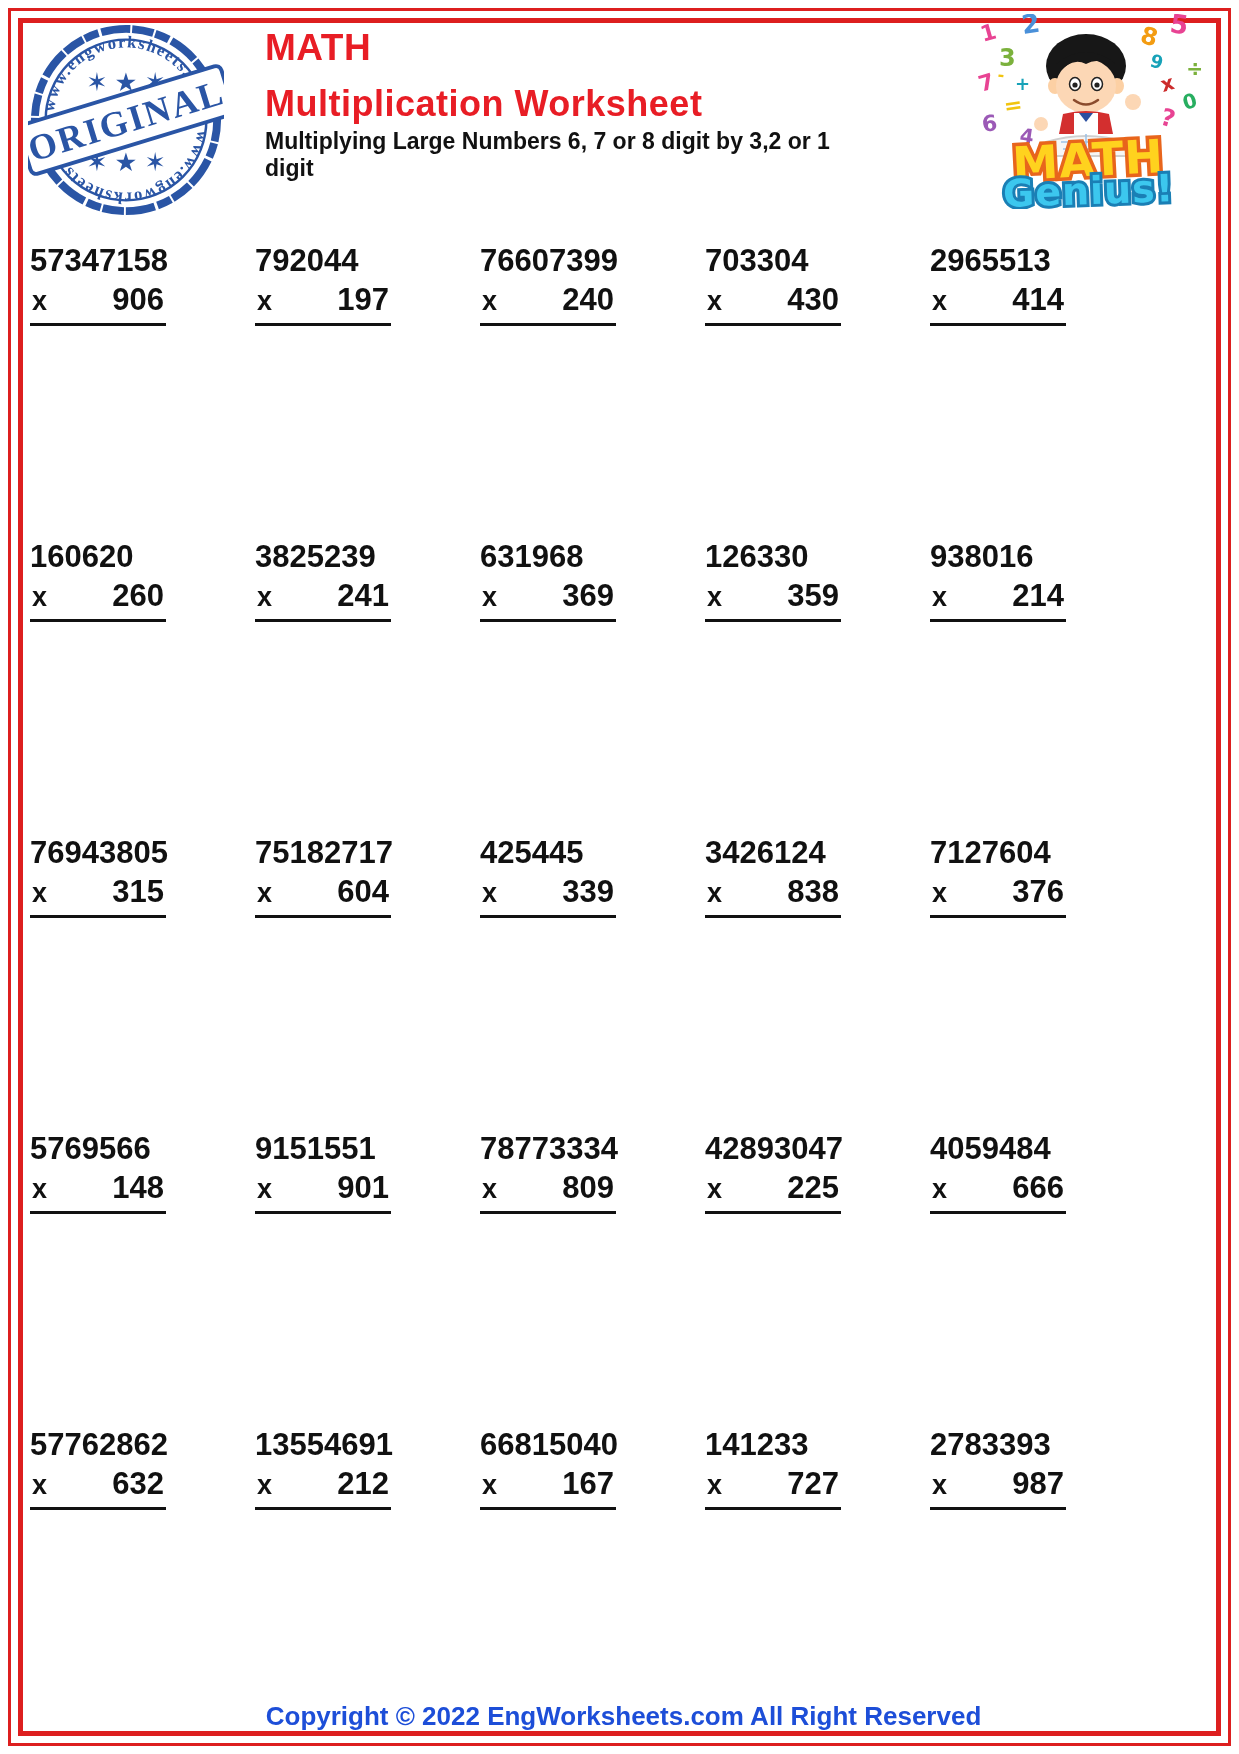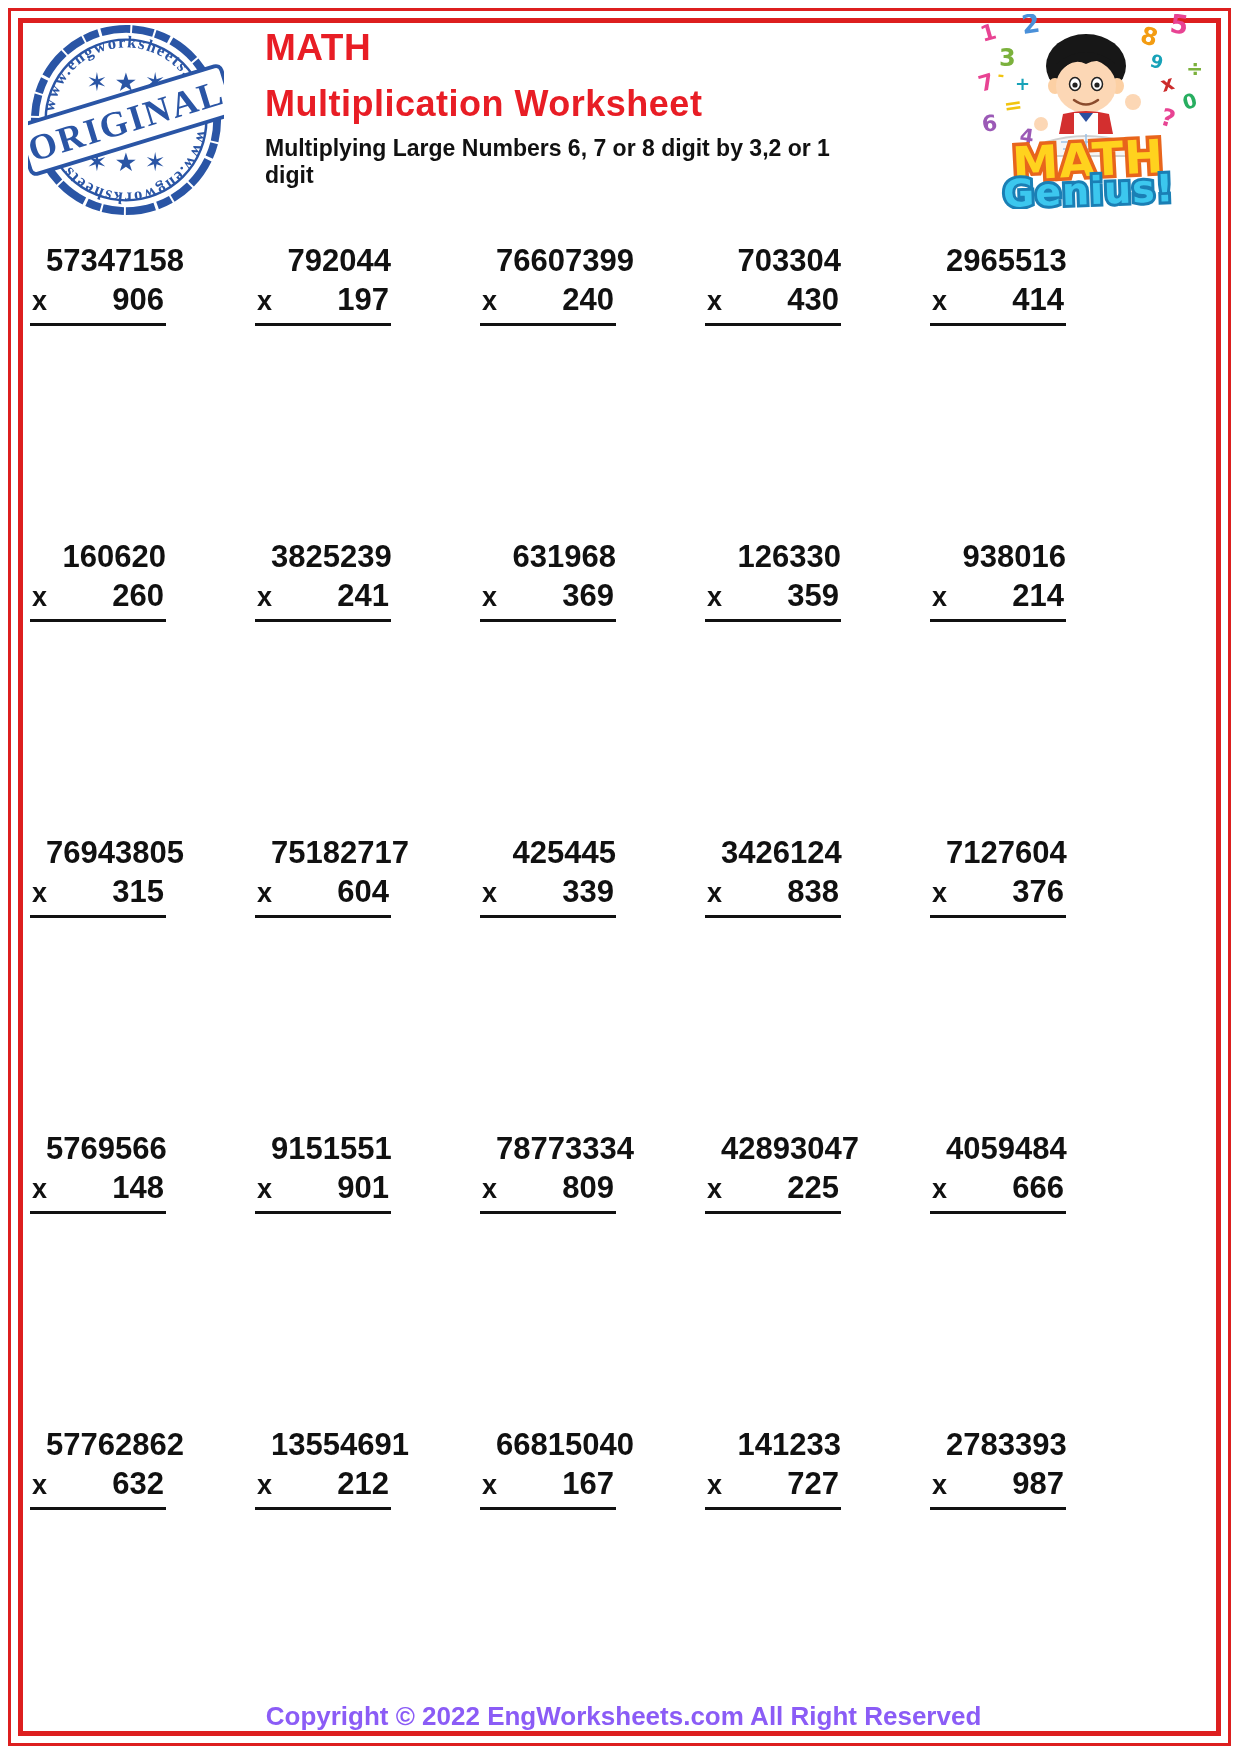--- a/index.html
+++ b/index.html
@@ -12,48 +12,48 @@
     overflow:hidden;
   }
   .border-outer{position:absolute;inset:8px;border:3px solid #dd1f1f;pointer-events:none;}
   .border-inner{position:absolute;inset:18px;border:5px solid #dd1f1f;pointer-events:none;}
 
   
   .stamp{position:absolute;left:28px;top:22px;width:196px;height:196px;}
   .title-block{position:absolute;left:265px;top:28px;width:600px;}
   .title-main{color:#e81d25;font-size:37px;font-weight:bold;line-height:1.1;letter-spacing:0.5px;}
   .title-sub{color:#e81d25;font-size:36px;font-weight:bold;line-height:1.15;margin-top:14px;letter-spacing:0.5px;}
-  .title-desc{color:#111;font-size:23px;font-weight:bold;margin-top:11px;}
+  .title-desc{color:#111;font-size:23px;font-weight:bold;margin-top:4px;}
   .logo{position:absolute;right:38px;top:14px;width:230px;height:195px;}
 
   
   .grid{
     position:absolute;left:30px;top:243px;
     display:grid;
     grid-template-columns:repeat(5,225px);
     grid-auto-rows:296px;
   }
   .problem{width:136px;color:#111;}
   .p-top{
-    font-size:31px;font-weight:bold;text-align:right;
-    letter-spacing:0px;line-height:1.15;margin-left:16px;
+    font-size:31px;font-weight:bold;
+    letter-spacing:0px;line-height:1.15;
   }
   .p-bottom{
     display:flex;justify-content:space-between;align-items:flex-end;
     font-size:31px;font-weight:bold;line-height:1.1;
     border-bottom:3px solid #111;
     padding:4px 2px 6px 2px;
   }
   .p-op{font-size:27px;}
   .p-workspace{height:180px;}
 
   
   .footer{
     position:absolute;left:8px;right:0;bottom:22px;
-    text-align:center;color:#8b5cf6;
+    text-align:center;color:#1d4ed8;
     font-size:26px;font-weight:bold;
   }
 </style>
 </head>
 <body>
 
 <div class="page">
   <div class="border-outer"></div>
   <div class="border-inner"></div>
 

